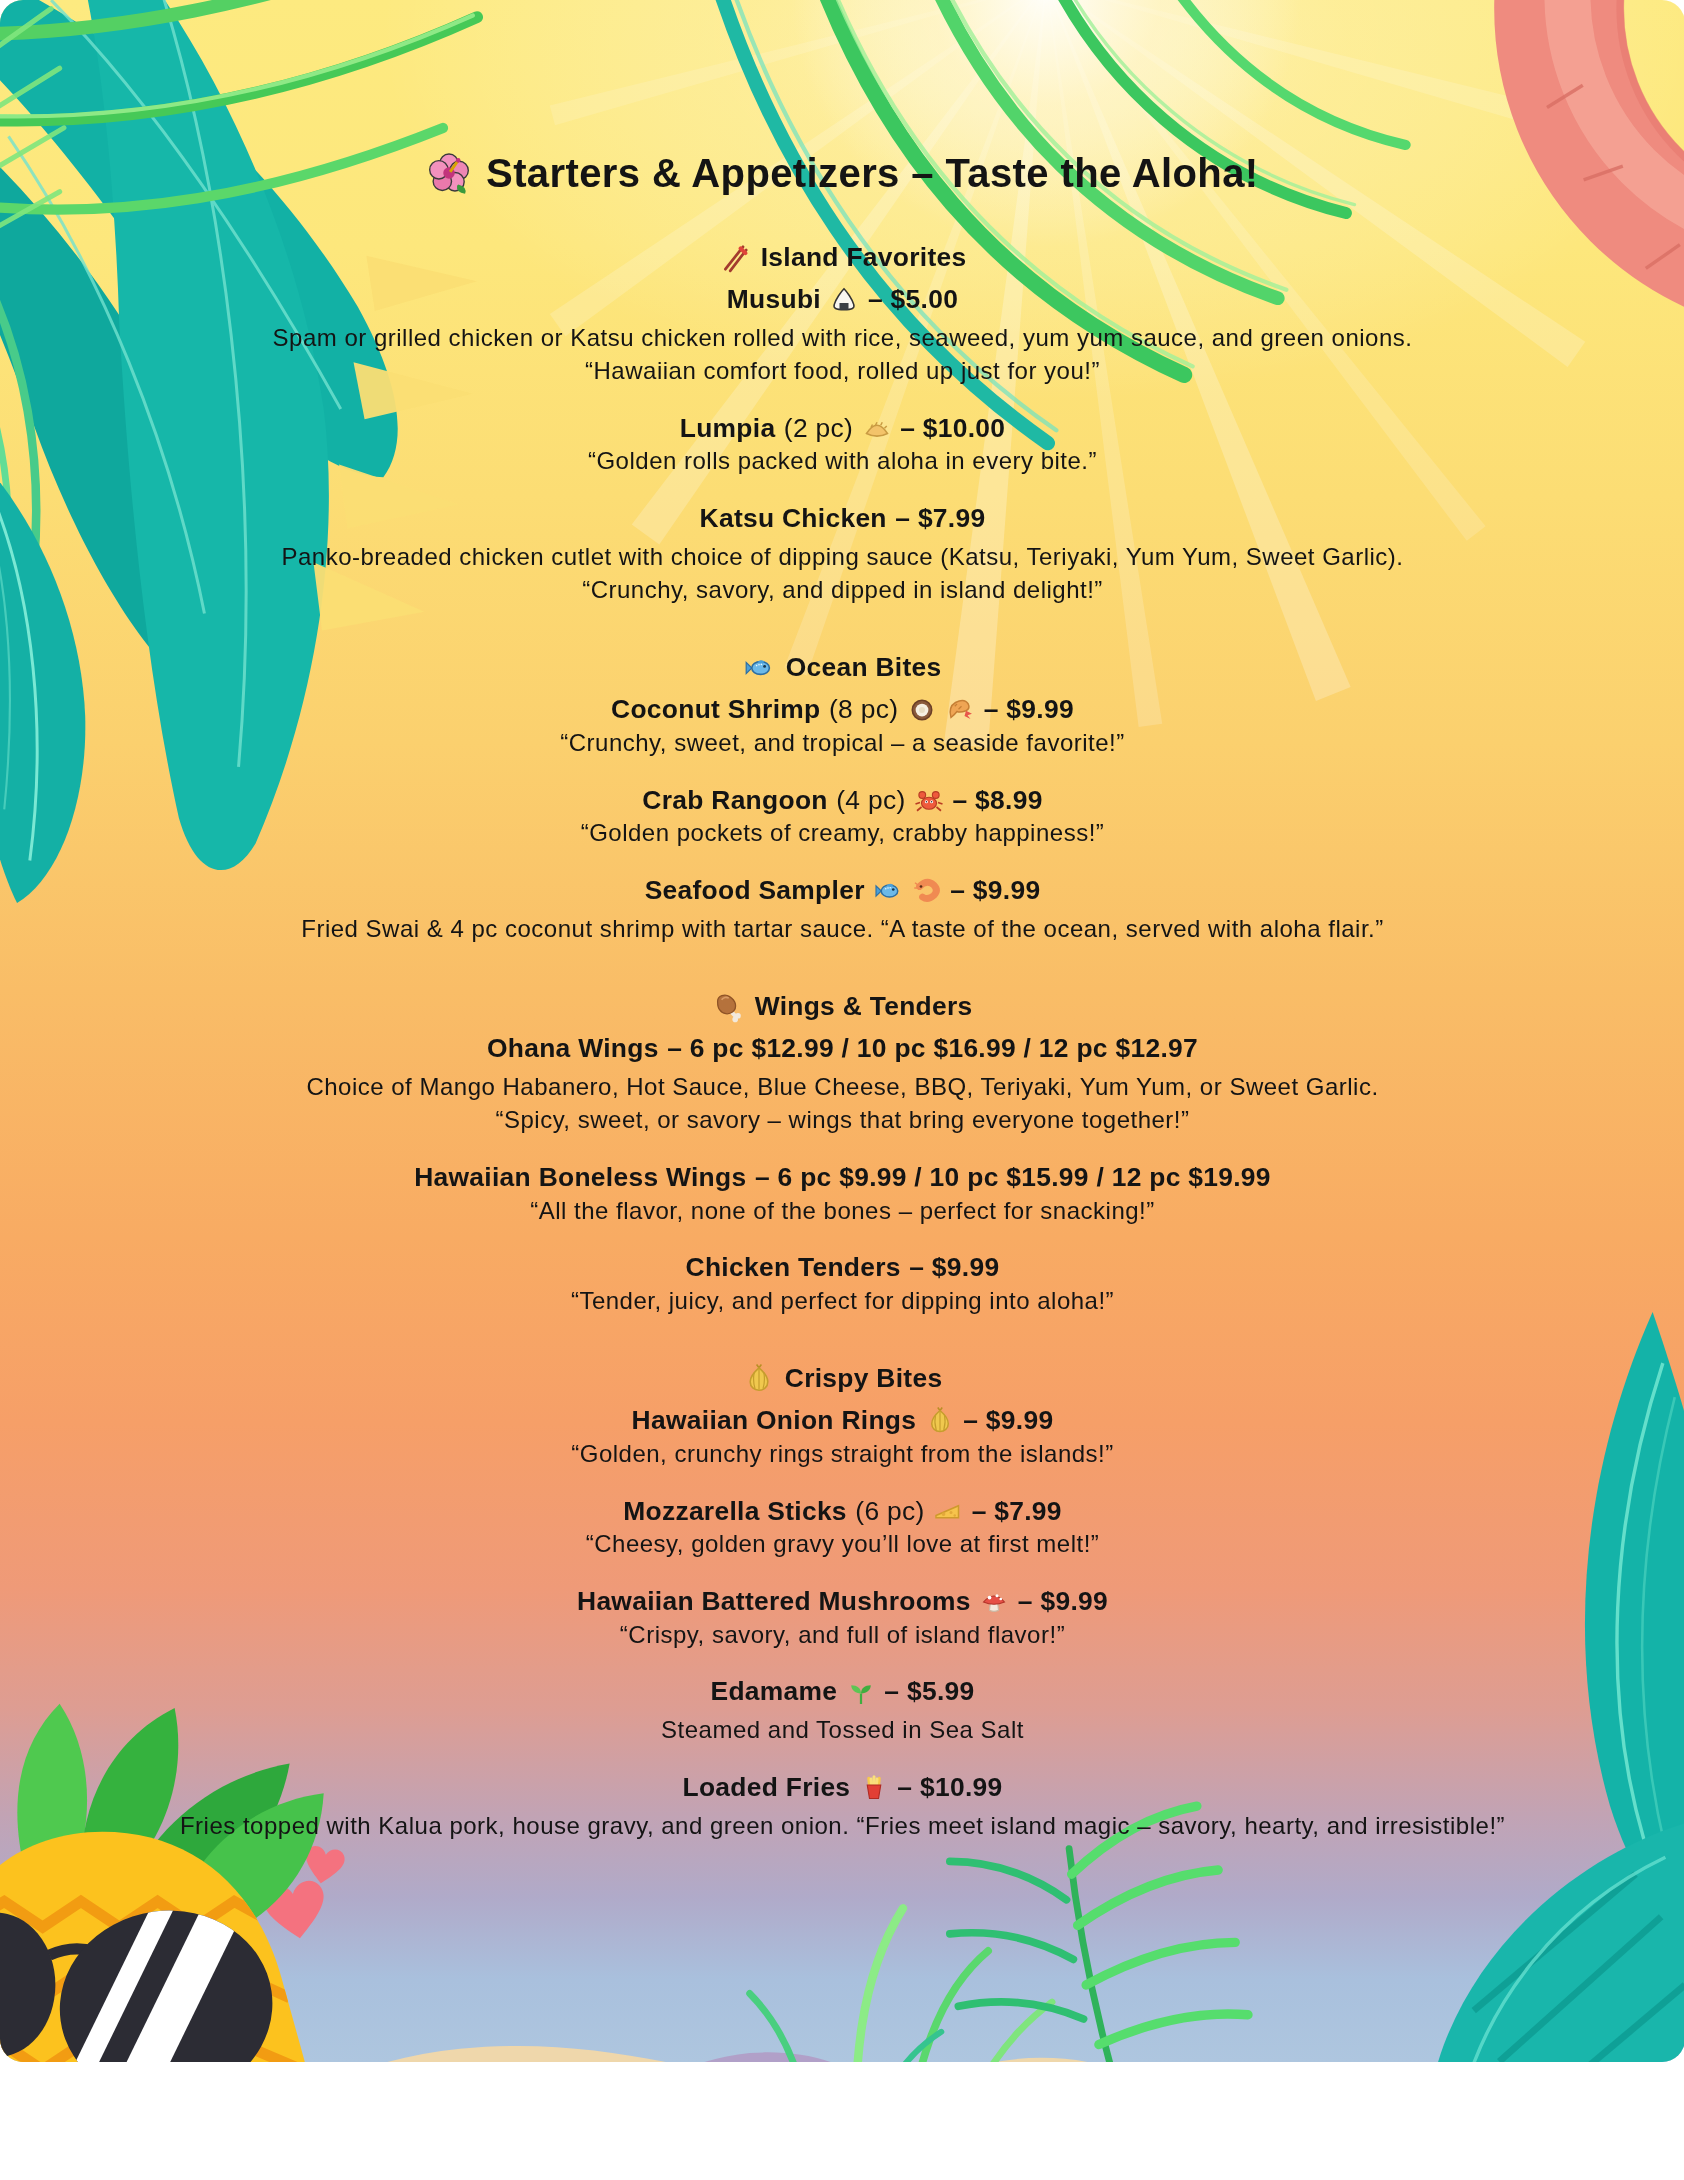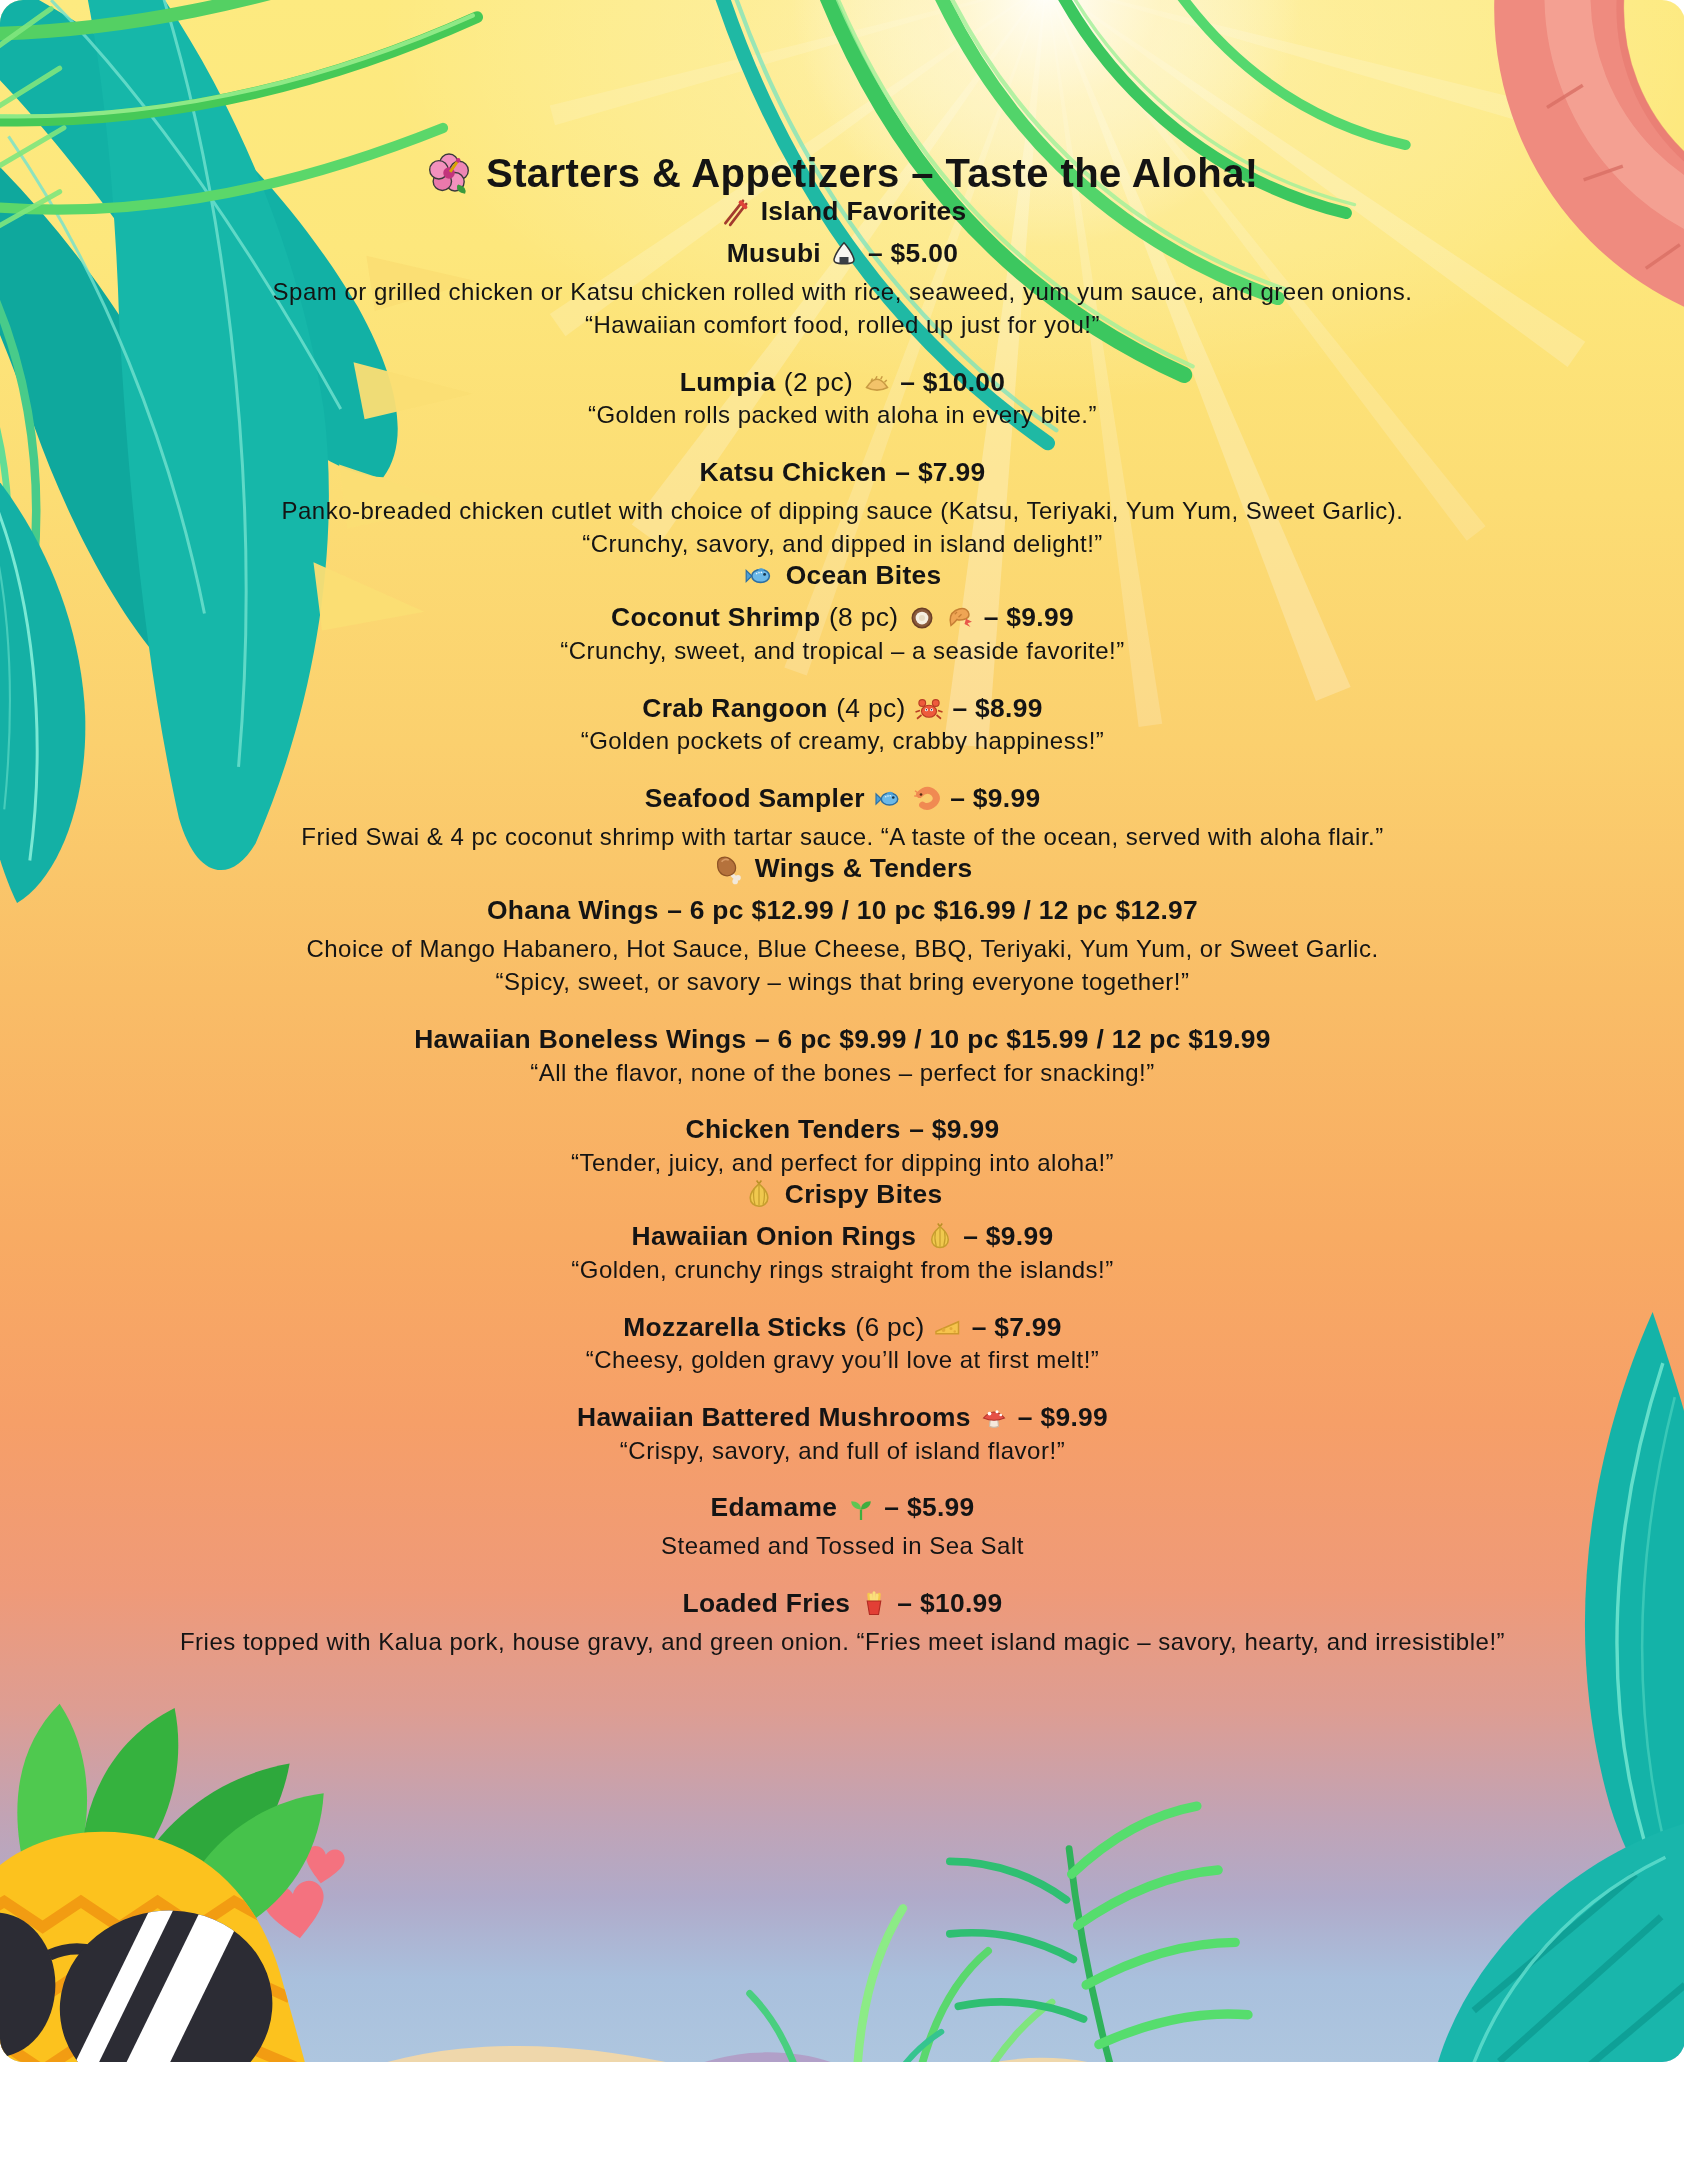--- a/index.html
+++ b/index.html
@@ -16,21 +16,21 @@
   .menu{
     position:absolute;inset:0;z-index:5;display:flex;flex-direction:column;
     align-items:center;text-align:center;padding-top:150px;box-sizing:border-box;
   }
   .title{
     font-size:40px;font-weight:700;letter-spacing:0.4px;display:flex;
     align-items:center;justify-content:center;gap:13.6px;line-height:1.15;
   }
   .title .icon svg{width:46px;height:46px;display:block;}
   .section-header{
-    font-size:26.4px;font-weight:700;letter-spacing:0.3px;
+    margin-top:46px;font-size:26.4px;font-weight:700;letter-spacing:0.3px;
     display:flex;align-items:center;justify-content:center;gap:10.2px;line-height:1.2;
   }
   .section-header.first{}
   .section-header .icon svg{width:32px;height:32px;display:block;}
   .menu-item{margin-top:25.6px;}
   .menu-item.first{margin-top:10.2px;}
   .item-title{
     font-size:26.4px;font-weight:700;letter-spacing:0.3px;line-height:1.2;
     display:flex;align-items:center;justify-content:center;gap:8.5px;
   }

